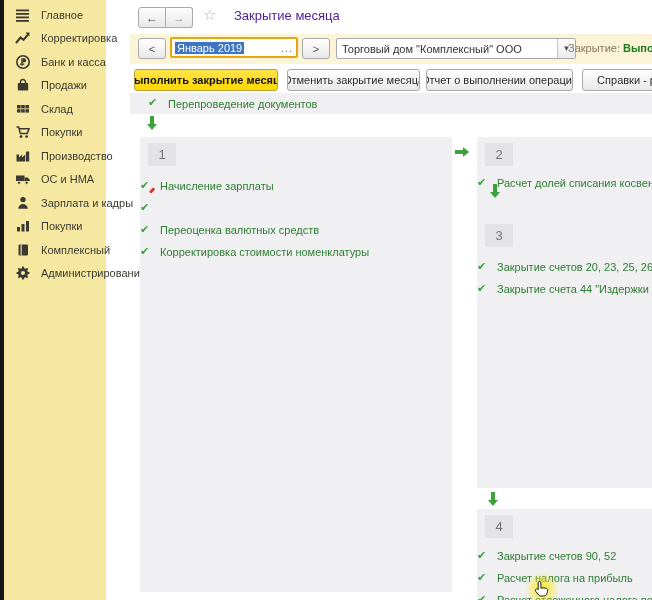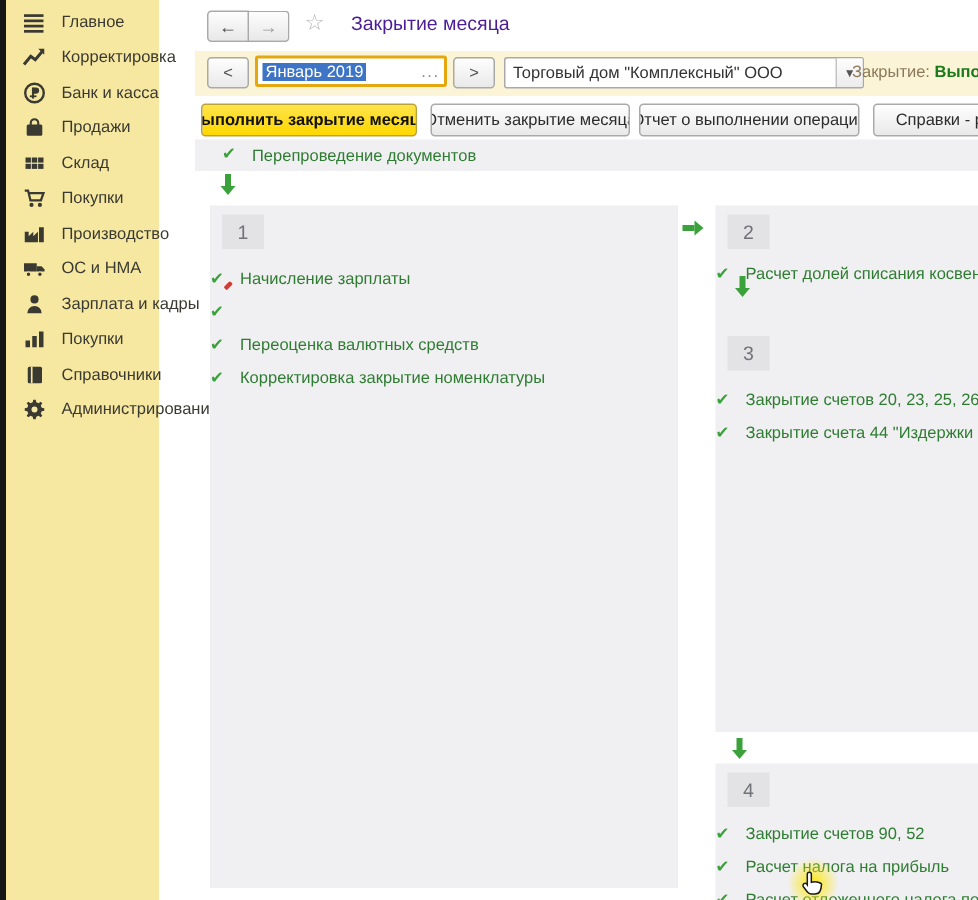--- a/index.html
+++ b/index.html
@@ -187,21 +187,21 @@
       </span>
       <span class="side-label">Покупки</span>
     </li>
     <li class="side-item">
       <span class="side-ico">
         <svg width="16" height="16">
             <rect x="3.5" y="2.5" width="9.5" height="11" rx="1" fill="#3a3a32"></rect>
             <rect x="5.6" y="2.5" width="1.1" height="11" fill="#F7E8A1"></rect>
           </svg>
       </span>
-      <span class="side-label">Справочники</span>
+      <span class="side-label">Комплексный</span>
     </li>
     <li class="side-item">
       <span class="side-ico">
         <svg width="16" height="16">
             <path d="M7.2 1.5 h1.6 l.4 1.7 1.5.6 1.4-1 1.1 1.1-1 1.4.6 1.5 1.7.4 v1.6 l-1.7.4-.6 1.5 1 1.4-1.1 1.1-1.4-1-1.5.6-.4 1.7 H7.2 l-.4-1.7-1.5-.6-1.4 1-1.1-1.1 1-1.4-.6-1.5-1.7-.4 V7.2 l1.7-.4.6-1.5-1-1.4 1.1-1.1 1.4 1 1.5-.6 z" fill="#3a3a32"></path>
             <circle cx="8" cy="8" r="2" fill="#F7E8A1"></circle>
           </svg>
       </span>
       <span class="side-label">Администрирование</span>
     </li>
@@ -272,21 +272,21 @@
       </div>
       <div class="oprow">
         <span class="check"></span>
       </div>
       <div class="oprow">
         <span class="check"></span>
         <span class="glink">Переоценка валютных средств</span>
       </div>
       <div class="oprow">
         <span class="check"></span>
-        <span class="glink">Корректировка закрытие номенклатуры</span>
+        <span class="glink">Корректировка стоимости номенклатуры</span>
       </div>
     </div>
   </div>
 
   <div class="aright" style="left:325px;top:150px"></div>
 
   <div class="panel" style="left:347px;top:137px;width:230px;height:351px">
     <div class="numbox">2</div>
     <div class="oplist" style="margin-top:6px">
       <div class="oprow">

